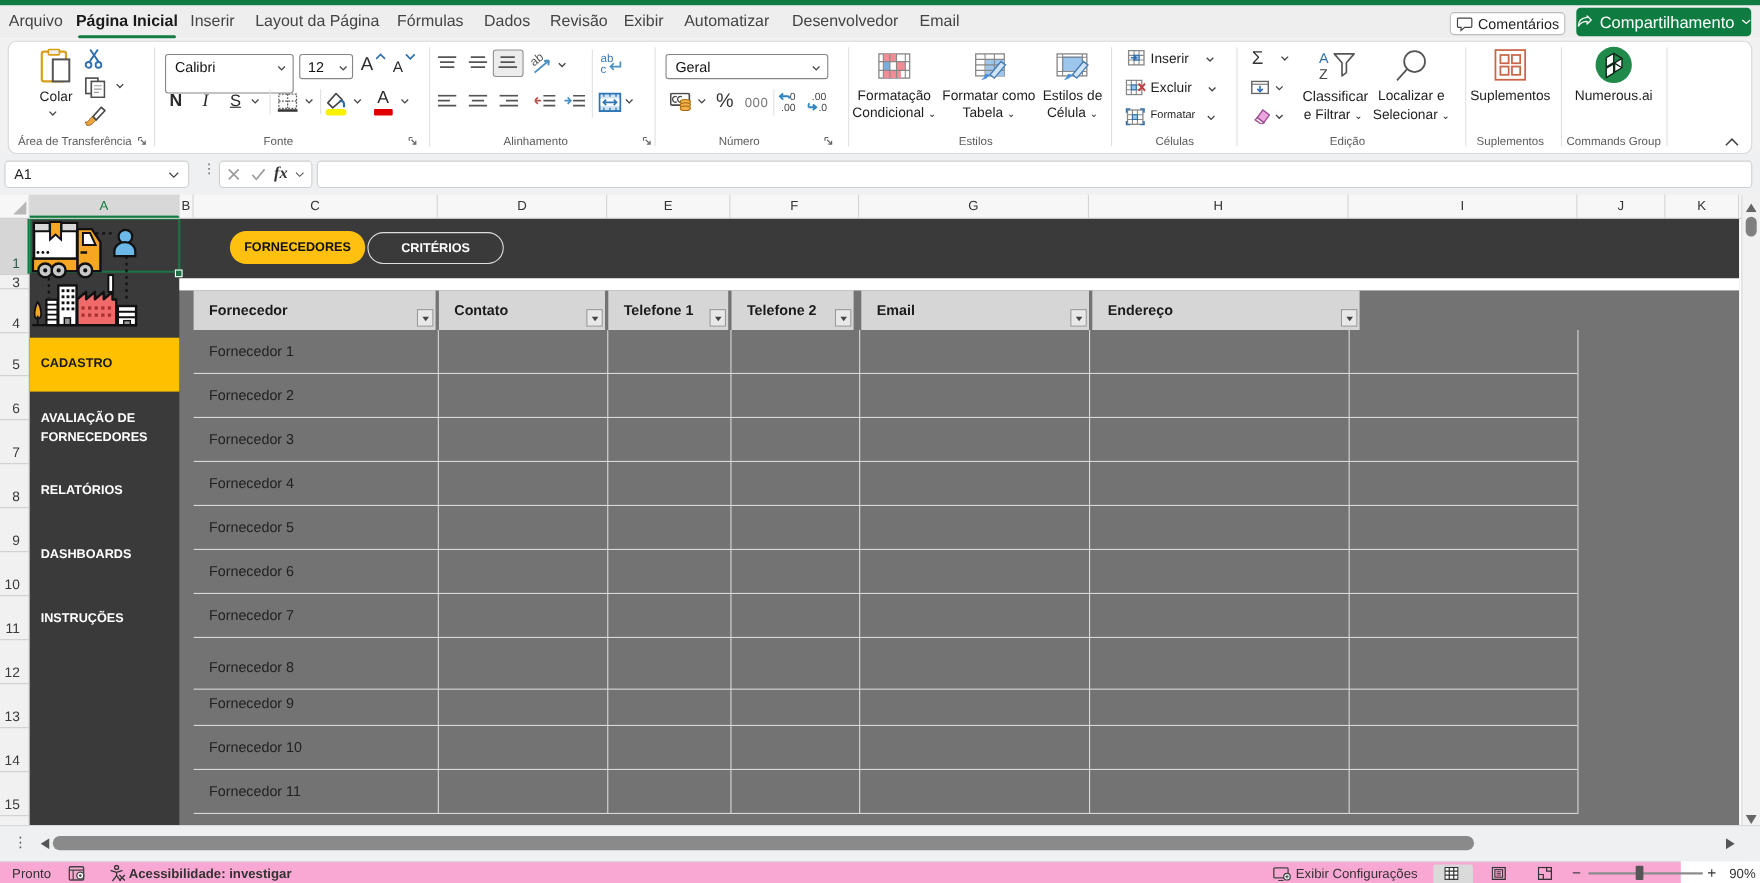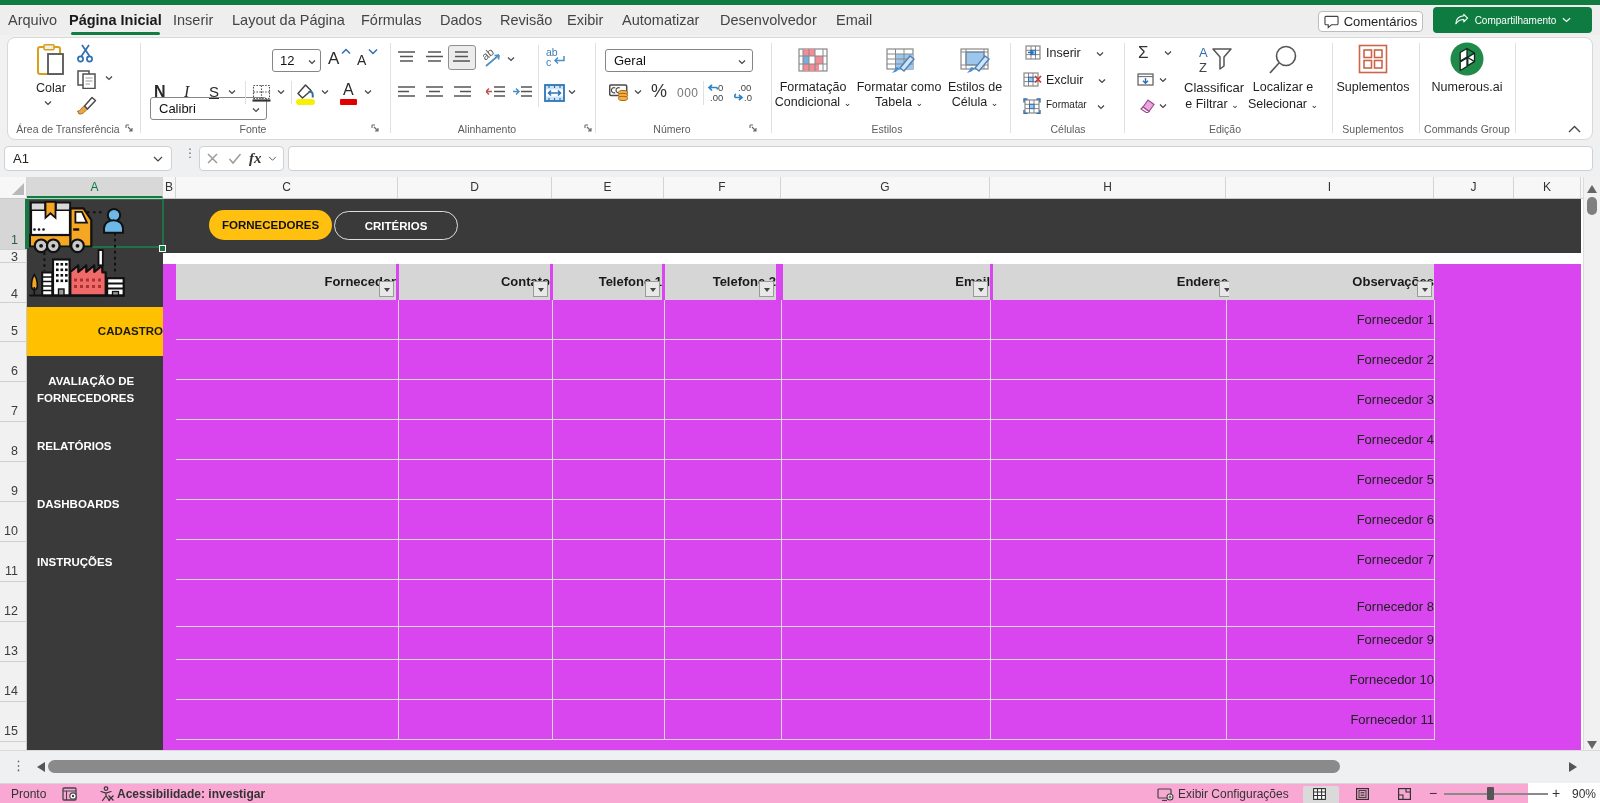--- a/index.html
+++ b/index.html
@@ -9,21 +9,21 @@
 
 
 #greenstrip { left:0; top:0; width:1600px; height:5px; background:#107C41; }
 #menubar { left:0; top:5px; width:1600px; height:30px; background:#eeeeee; }
 .tab { position:absolute; top:0; height:30px; line-height:30px; font-size:14.5px; color:#444; }
 .tab.active { color:#1a1a1a; font-weight:bold; }
 .tab.active::after { content:""; position:absolute; left:2px; right:2px; bottom:0px; height:3px; border-radius:2px; background:#127c42; }
 
 
 #btn-coment { left:1318px; top:11px; width:105px; height:21px; background:#fff; border:1px solid #bdbdbd; border-radius:4px; font-size:13px; color:#222; display:flex; align-items:center; justify-content:center; gap:5px; }
-#btn-share { left:1433px; top:7px; width:159px; height:26px; background:#0e7c41; border-radius:4px; font-size:10px; color:#fff; display:flex; align-items:center; justify-content:center; gap:6px; }
+#btn-share { left:1433px; top:7px; width:159px; height:26px; background:#0e7c41; border-radius:4px; font-size:15px; color:#fff; display:flex; align-items:center; justify-content:center; gap:6px; }
 
 
 #ribbonbg { left:0; top:35px; width:1600px; height:105px; background:#f1f1f1; }
 #ribbon { left:7px; top:37px; width:1586px; height:103px; background:#ffffff; border:1px solid #d8d8d8; border-radius:8px; }
 .glabel { position:absolute; top:123px; font-size:10.5px; color:#5c5c5c; text-align:center; white-space:nowrap; transform:translateX(-50%); }
 .gdiv { position:absolute; top:45px; height:88px; width:1px; background:#e0e0e0; }
 .launcher { position:absolute; width:9px; height:9px; }
 .chev { position:absolute; width:8px; height:8px; }
 .ribtxt { position:absolute; font-size:12px; color:#1f1f1f; white-space:nowrap; }
 .combo { position:absolute; background:#fff; border:1px solid #868686; border-radius:3px; font-size:13px; color:#111; }
@@ -38,21 +38,21 @@
 #colheads { left:0; top:177px; width:1600px; height:22px; background:#f7f7f7; border-bottom:1px solid #c8c8c8; }
 .colh { position:absolute; top:0; height:21px; border-right:1px solid #d4d4d4; font-size:12px; color:#333; text-align:center; line-height:21px; }
 .colh.sel { background:#d8d8d8; color:#0d7a41; border-bottom:2px solid #107C41; }
 
 
 #rowgut { left:0; top:199px; width:27px; height:551px; background:#f1f1f1; border-right:1px solid #c8c8c8; }
 .rown { position:absolute; right:8px; font-size:12.5px; color:#3b3b3b; }
 .rline { position:absolute; left:0; width:27px; height:1px; background:#cfcfcf; }
 
 
-#sheet { left:27px; top:199px; width:1554px; height:551px; background:#d946ef; overflow:hidden;text-align:right; }
+#sheet { left:27px; top:199px; width:1554px; height:551px; background:#737373; overflow:hidden; }
 #darkband { position:absolute; left:0; top:0; width:1554px; height:54px; background:#3a3a3a; }
 #sidebar { position:absolute; left:0; top:0; width:136px; height:551px; background:#3a3a3a; }
 #cadastro { position:absolute; left:0; top:108px; width:136px; height:49px; background:#ffc000; color:#1a1a1a; font-weight:bold; font-size:11.5px; line-height:49px; padding-left:10px; }
 .sbitem { position:absolute; left:10px; color:#fff; font-weight:bold; font-size:11.5px; line-height:16.5px; }
 #selbox { position:absolute; left:0; top:-1px; width:137px; height:50px; border:2px solid #1f7246; }
 #selhandle { position:absolute; left:132px; top:46px; width:7px; height:7px; background:#1f7246; border:1px solid #fff; }
 
 
 #pill1 { position:absolute; left:182px; top:11px; width:123px; height:30px; background:#ffc010; border-radius:15px; color:#111; font-weight:bold; font-size:11.5px; display:flex; align-items:center; justify-content:center; }
 #pill2 { position:absolute; left:307px; top:12px; width:124px; height:29px; border:1.5px solid #dedede; border-radius:15px; color:#fff; font-weight:bold; font-size:11.5px; display:flex; align-items:center; justify-content:center; }
@@ -134,21 +134,21 @@
     </svg>
   <svg style="position:absolute;left:76px;top:60px;" width="22" height="20" viewBox="0 0 22 20">
     <path d="M1.5 16 c3.5 0.5 4 -4.5 7 -5 l3 3.5 c-2.5 0.5 -3 5 -8.5 4.5 z" fill="#eda540" stroke="#8a5d1c" stroke-width="0.8"></path>
     <path d="M8.5 11 L16 2.5 l3.5 3 L11.5 14 z" fill="#fff" stroke="#4a4a4a" stroke-width="1.5" stroke-linejoin="round"></path>
   </svg>
   <div class="glabel" style="left:68px;top:88px;">Área de Transferência</div>
   <svg class="launcher" style="left:125px;top:89px;" viewBox="0 0 9 9">
       <path d="M1 1 h3 M1 1 v3 M3 3 l4 4 M7 4 v3 h-3" fill="none" stroke="#666" stroke-width="1.1"></path>
     </svg>
 
-  <div class="combo" style="left:150px;top:14px;width:117px;height:23px;margin-top:48px;">
+  <div class="combo" style="left:150px;top:14px;width:117px;height:36px;">
       <span style="position:absolute;left:8px;top:3px;">Calibri</span>
       <svg class="chev" style="right:6px;top:8px;" viewBox="0 0 8 8">
         <path d="M1 2.5 l3 3 3-3" fill="none" stroke="#444" stroke-width="1.2"></path>
       </svg>
     </div>
   <div class="combo" style="left:272px;top:14px;width:49px;height:23px;">
       <span style="position:absolute;left:7px;top:3px;">12</span>
       <svg class="chev" style="right:4px;top:8px;" viewBox="0 0 8 8">
         <path d="M1 2.5 l3 3 3-3" fill="none" stroke="#444" stroke-width="1.2"></path>
       </svg>
@@ -481,21 +481,20 @@
   <div id="pill2">CRITÉRIOS</div>
 
   <div style="position:absolute;left:136px;top:54px;width:1418px;height:11px;background:#fff;"></div>
 
   <div class="th" style="left:149px;width:220px;">Fornecedor<div class="fbtn" style="right:2px;top:17px;"></div></div>
   <div class="th" style="left:372px;width:151px;">Contato<div class="fbtn" style="right:2px;top:17px;"></div></div>
   <div class="th" style="left:526px;width:109px;">Telefone 1<div class="fbtn" style="right:2px;top:17px;"></div></div>
   <div class="th" style="left:638px;width:111px;">Telefone 2<div class="fbtn" style="right:2px;top:17px;"></div></div>
   <div class="th" style="left:756px;width:207px;">Email<div class="fbtn" style="right:2px;top:17px;"></div></div>
   <div class="th" style="left:966px;width:243px;">Endereço<div class="fbtn" style="right:2px;top:17px;"></div></div>
-  <div class="th" style="left:1202px;width:205px;">Observações<div class="fbtn" style="right:2px;top:17px;"></div></div>
 
   <div class="tr" style="top:101px;">Fornecedor 1</div>
   <div class="tr" style="top:141px;">Fornecedor 2</div>
   <div class="tr" style="top:181px;">Fornecedor 3</div>
   <div class="tr" style="top:221px;">Fornecedor 4</div>
   <div class="tr" style="top:261px;">Fornecedor 5</div>
   <div class="tr" style="top:301px;">Fornecedor 6</div>
   <div class="tr" style="top:341px;">Fornecedor 7</div>
   <div class="tr" style="top:388px;">Fornecedor 8</div>
   <div class="tr" style="top:421px;">Fornecedor 9</div>

